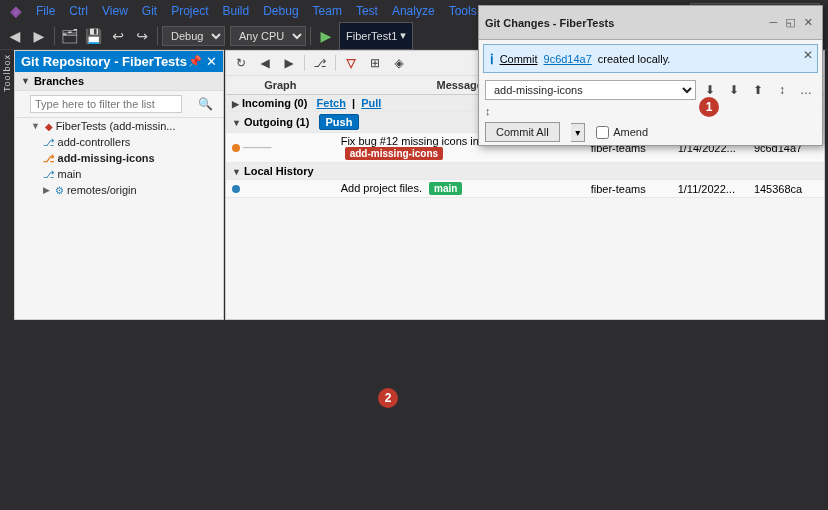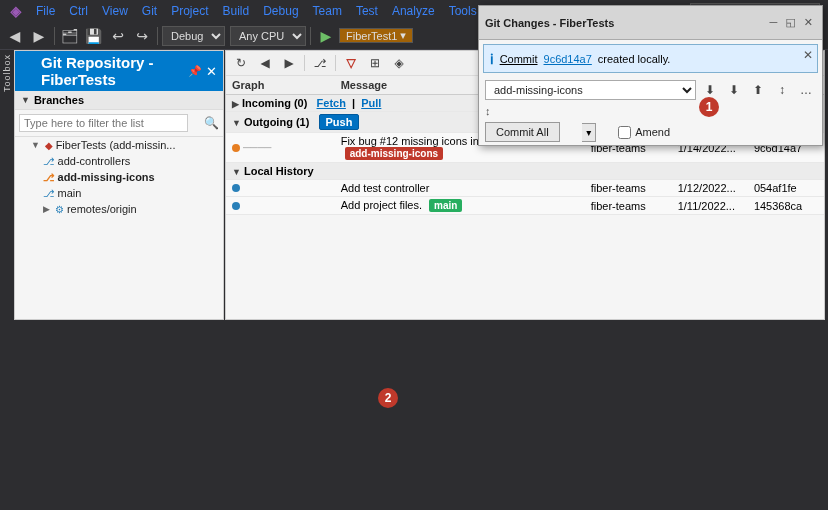--- a/index.html
+++ b/index.html
@@ -80,26 +80,26 @@
     .tb-sep { width: 1px; height: 18px; background: #555; margin: 0 2px; }
     .tb-dropdown {
       background: #3e3e40;
       border: 1px solid #555;
       color: #ddd;
       padding: 1px 4px;
       font-size: 11px;
       height: 20px;
     }
     .tb-btn-text {
-      background: #a16207;
+      background: #0f172a;
       border: 1px solid #555;
       color: #ddd;
       padding: 1px 6px;
       font-size: 11px;
-      height: 15px;
+      height: 28px;
       display: flex; align-items: center; gap: 3px;
     }
     .play-btn {
       color: #6dbf67;
       font-size: 14px;
     }
 
     
     .git-repo-panel {
       position: absolute;
@@ -111,21 +111,21 @@
     }
     .panel-title-bar {
       background: #007acc;
       color: white;
       padding: 3px 6px;
       font-size: 11px;
       display: flex;
       align-items: center;
       justify-content: space-between;
     }
-    .panel-title-text { font-weight: 600; font-size: 15px; margin-left: 20px; }
+    .panel-title-text { font-weight: 600; font-size: 13px; }
 
     .toolbox-bar {
       position: absolute;
       top: 50px; left: 0;
       width: 14px;
       height: 270px;
       background: #2d2d30;
       display: flex;
       flex-direction: column;
       align-items: center;
@@ -144,21 +144,21 @@
       background: #e8e8e8;
       padding: 3px 6px;
       font-size: 11px;
       font-weight: 600;
       border-bottom: 1px solid #ddd;
       display: flex; align-items: center; gap: 4px;
     }
     .filter-row {
       display: flex;
       align-items: center;
-      padding: 4px 4px;
+      padding: 4px 15px;
       gap: 16px;
       border-bottom: 1px solid #ddd;
     }
     .filter-input {
       flex: 1;
       border: 1px solid #ccc;
       padding: 2px 4px;
       font-size: 11px;
       color: #999;
       background: white;
@@ -222,21 +222,21 @@
     
     .history-table {
       width: 100%;
       border-collapse: collapse;
       font-size: 11px;
     }
     .history-table th {
       background: #f0f0f0;
       border-bottom: 1px solid #ccc;
       padding: 3px 6px;
-      text-align: left;
+      text-align: center;
       font-weight: 600;
       color: #333;
       font-size: 11px;
     }
     .history-table td {
       padding: 2px 6px;
       border-bottom: 1px solid #e8e8e8;
       vertical-align: middle;
     }
 
@@ -377,21 +377,21 @@
       padding: 4px 6px;
       font-size: 11px;
       color: #999;
       height: 36px;
     }
 
     .gc-commit-row {
       padding: 3px 6px;
       display: flex;
       align-items: center;
-      gap: 22px;
+      gap: 11px;
     }
     .gc-commit-btn {
       background: #e8e8e8;
       border: 1px solid #999;
       padding: 3px 10px;
       font-size: 11px;
       cursor: pointer;
       color: #1e1e1e;
     }
     .gc-commit-dropdown {
@@ -587,33 +587,20 @@
       </tr>
 
       <tr class="row-section-header">
         <td colspan="5">
           <span class="expand-arrow">▼</span>
           <span>Local History</span>
         </td>
       </tr>
 
 
-      <tr class="row-outgoing">
-        <td>
-          <div class="graph-line">
-            <div class="graph-dot dot-blue"></div>
-          </div>
-        </td>
-        <td>
-          <span>Add test controller</span>
-        </td>
-        <td>fiber-teams</td>
-        <td>1/12/2022...</td>
-        <td>054af1fe</td>
-      </tr>
 
       <tr class="row-outgoing">
         <td>
           <div class="graph-line">
             <div class="graph-dot dot-blue"></div>
           </div>
         </td>
         <td>
           <span>Add project files.</span>
           <span class="tag-badge" style="background:#27ae60;">main</span>

